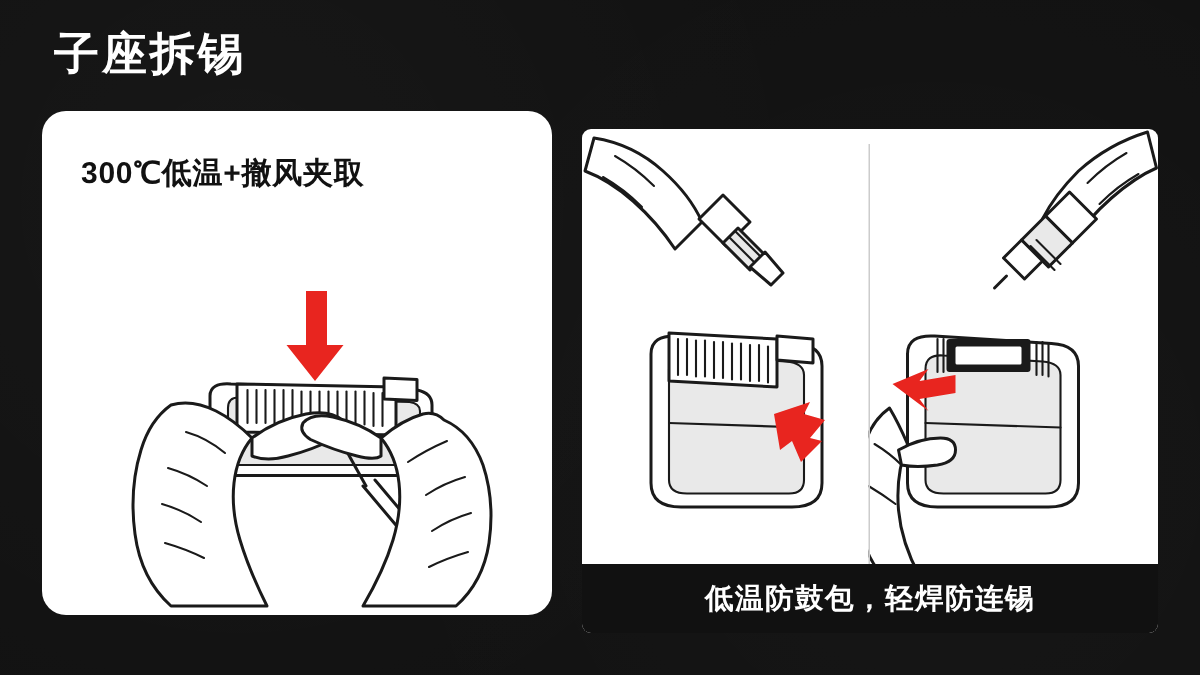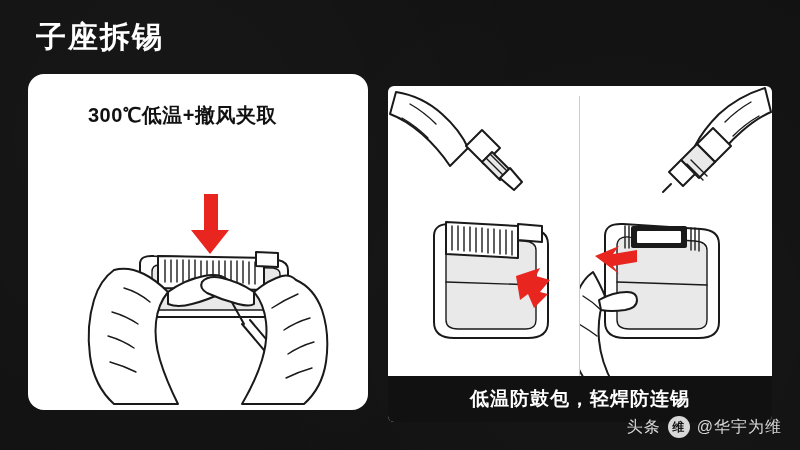--- a/index.html
+++ b/index.html
@@ -50,21 +50,20 @@
   }
   .panel-left-caption {
     position: absolute;
     left: 26px;
     top: 28px;
     font-size: 20px;
     font-weight: bold;
     color: #111;
     letter-spacing: 0.5px;
     white-space: nowrap;
-    margin-left: 34px;
   }
   .arrow-red-left {
     position: absolute;
     left: 160px;
     top: 120px;
     width: 44px;
     height: 60px;
   }
 
   
@@ -335,19 +334,14 @@
 
     <div class="cap-row">
       <div class="cap-cell">风枪低风速焊烧</div>
       <div class="cap-sep"></div>
       <div class="cap-cell">烙铁挨个补焊</div>
     </div>
 
     <div class="banner">低温防鼓包，轻焊防连锡</div>
   </div>
 
-  <div class="watermark">
-    <span>头条</span>
-    <span class="wm-logo">维</span>
-    <span>@华宇为维</span>
-  </div>
 
 </div>
 
 </body></html>

